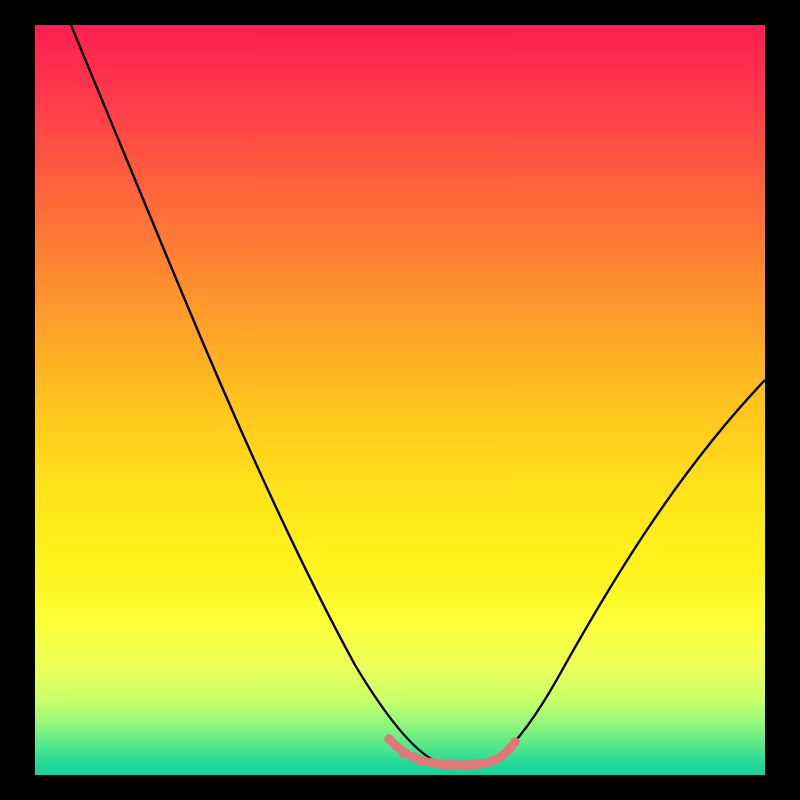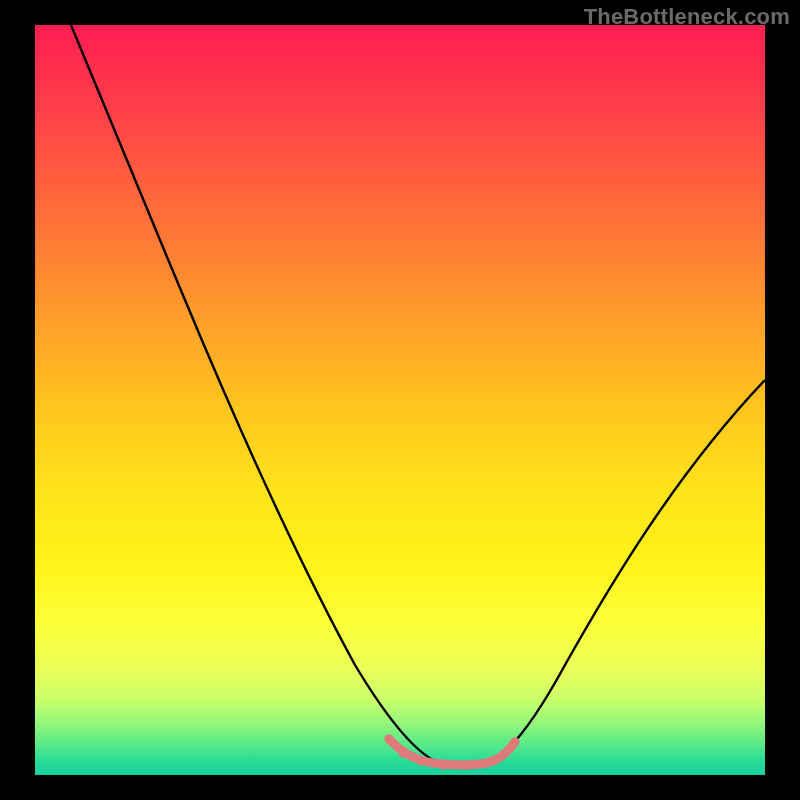--- a/index.html
+++ b/index.html
@@ -58,21 +58,20 @@
   }
   .svg-layer {
     position: absolute;
     inset: 0;
   }
 </style>
 </head>
 <body>
 
 <div class="frame">
-  <div class="watermark">TheBottleneck.com</div>
 
   <div class="plot">
     <div class="gradient"></div>
 
     <svg class="svg-layer" viewBox="0 0 730 750" preserveAspectRatio="none">
 
       <path d="M 36 0
                C 70 80, 110 180, 150 275
                C 200 395, 260 530, 320 640
                C 350 690, 375 722, 398 735

